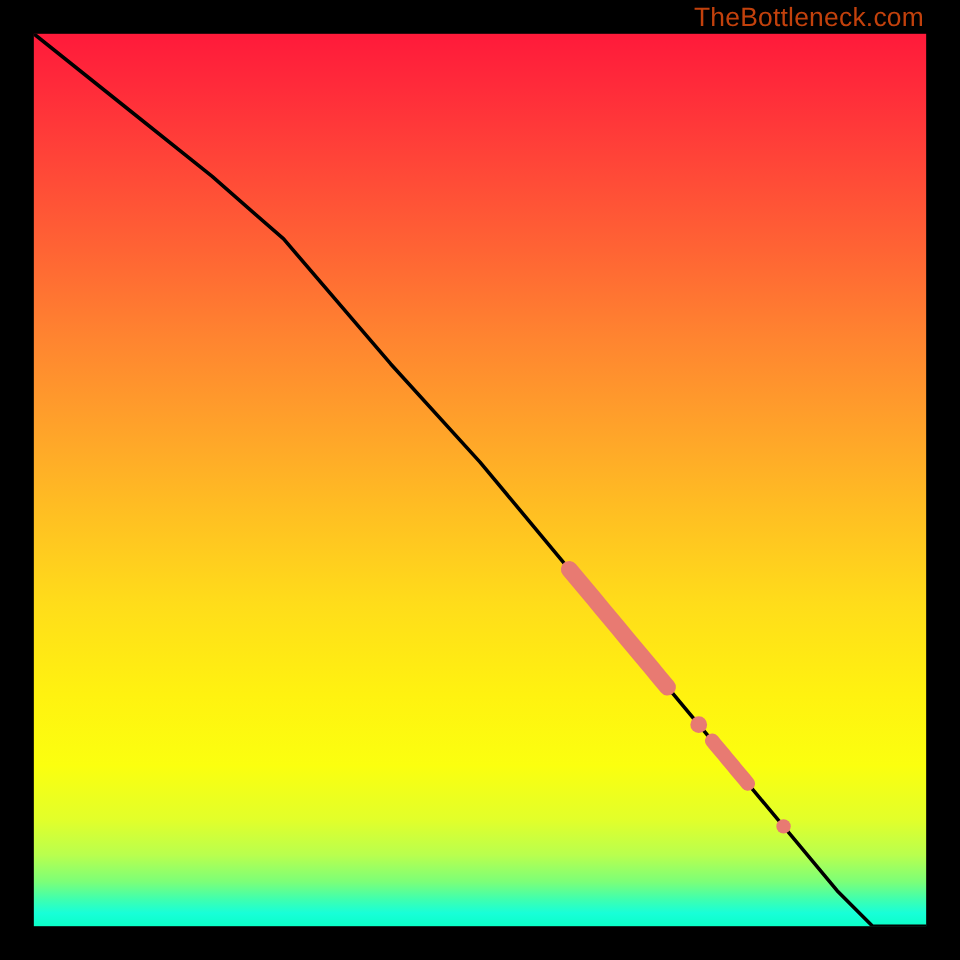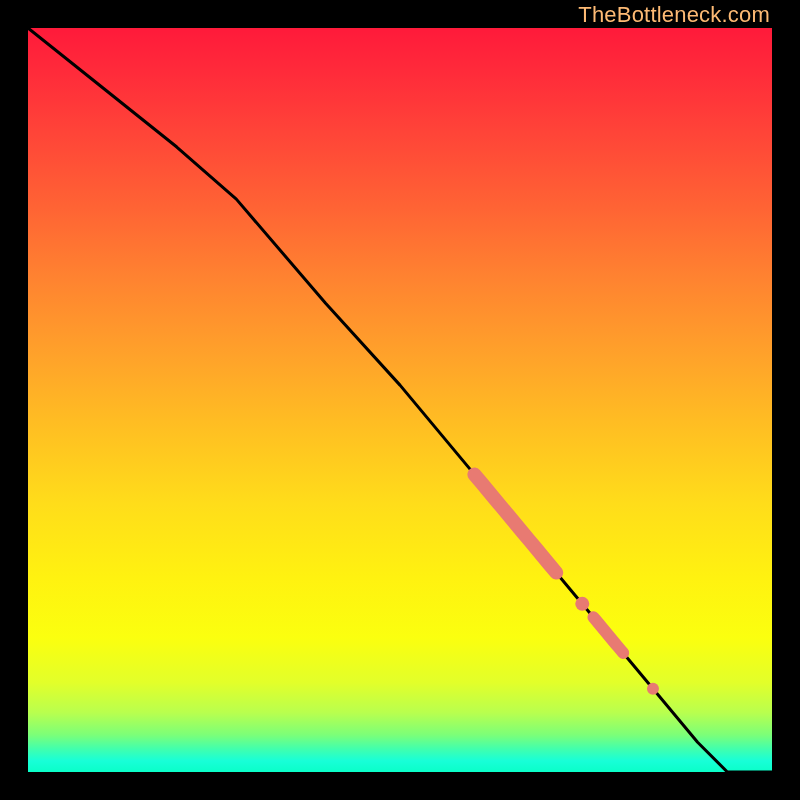--- a/index.html
+++ b/index.html
@@ -40,21 +40,21 @@
       #0affc8 100%
     );
   }
   .watermark {
     position: absolute;
     top: 2px;
     right: 30px;
     font-family: Arial, Helvetica, sans-serif;
     font-size: 22px;
     font-weight: 500;
-    color: #fdba74;
+    color: #c2410c;
     letter-spacing: 0.2px;
   }
   svg.overlay {
     position: absolute;
     inset: 0;
     width: 100%;
     height: 100%;
     overflow: visible;
   }
 </style>

